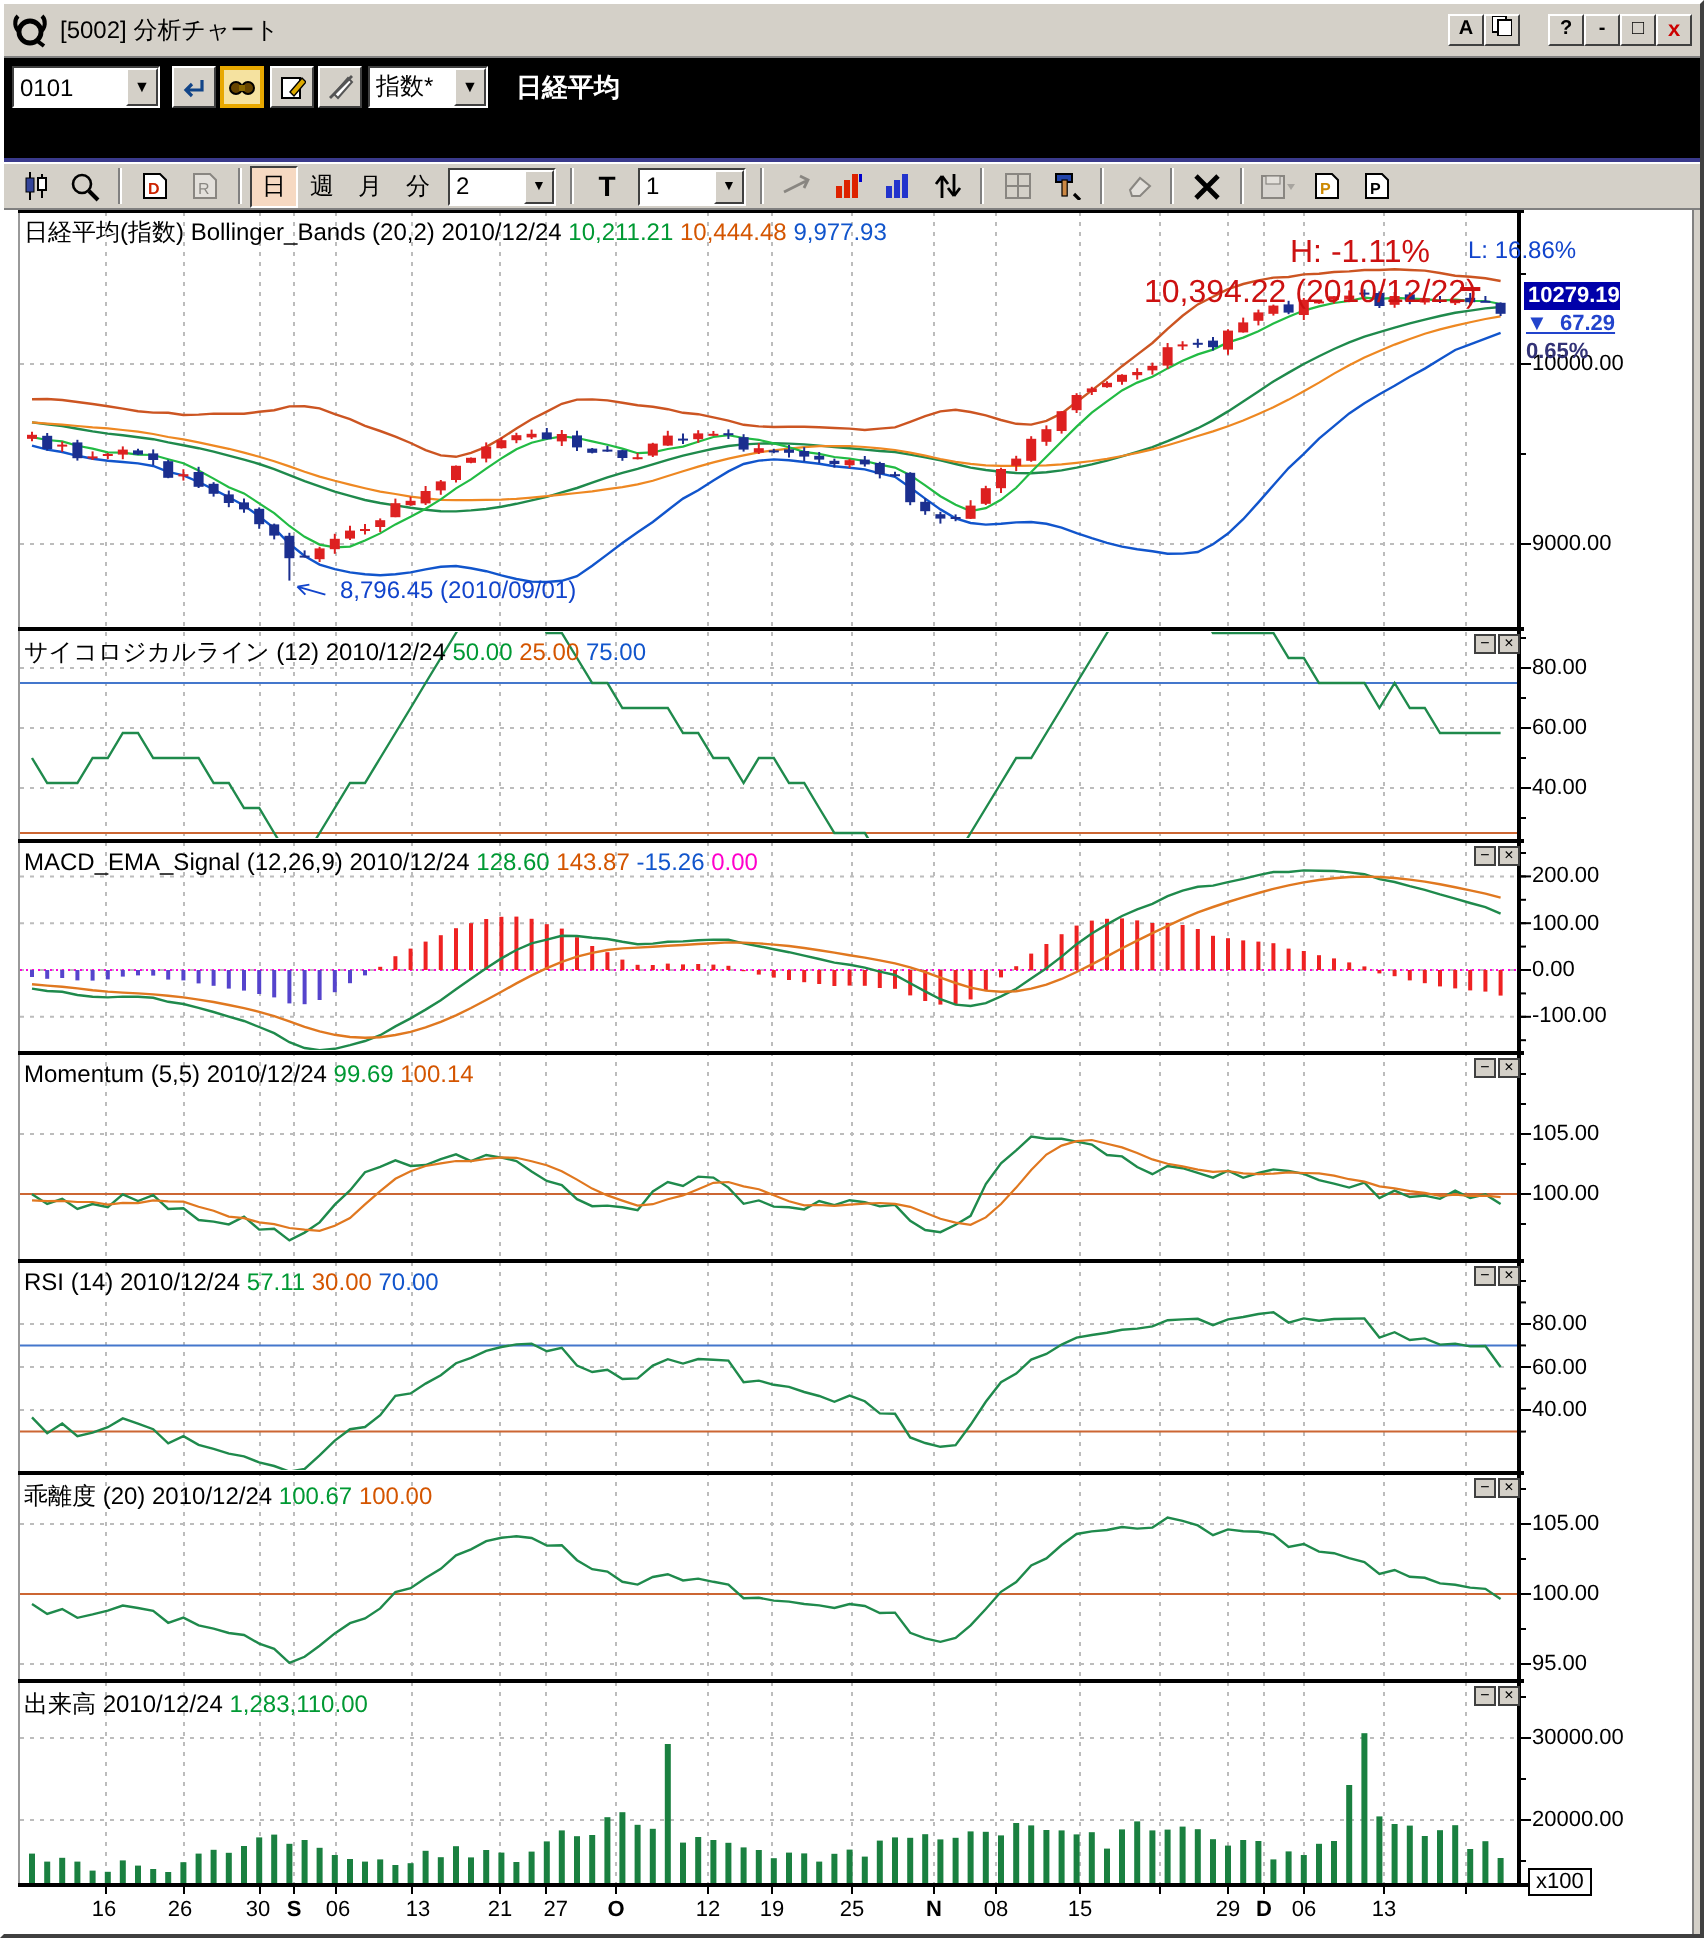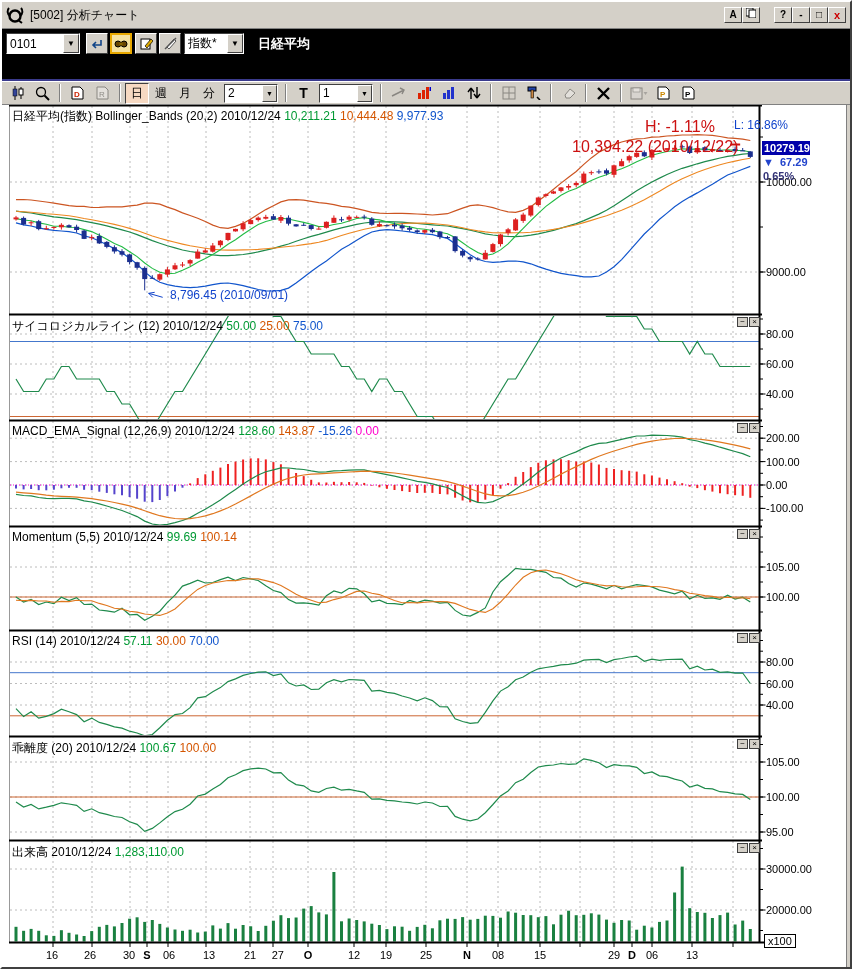--- a/index.html
+++ b/index.html
@@ -1040,21 +1040,21 @@
         <div class="ov phdr" style="left:10px;top:739px;"><span style="color:#000000">出来高 2010/12/24 </span><span style="color:#009933">1,283,110.00</span></div>
         <div class="ov ytick" style="left:764px;top:757.9987699876999px;">30000.00</div>
         <div class="ov ytick" style="left:764px;top:798.9991799917999px;">20000.00</div>
         <button class="pnbtn" style="left:735px;top:738px;">−</button>
         <button class="pnbtn" style="left:747px;top:738px;">×</button>
         <div class="ov annR" style="left:643px;top:13px;">H: -1.11%</div>
         <div class="ov annB" style="left:712px;top:13px;margin-left:20px;">L: 16.86%</div>
         <div class="ov annR" style="left:570px;top:33px;">10,394.22 (2010/12/22)</div>
         <div class="ov annB" style="left:168px;top:183px;">8,796.45 (2010/09/01)</div>
         <div class="ov ptag" style="left:760px;top:35.86889999999994px;width:48px;">10279.19</div>
-        <div class="ov pchg" style="left:761px;top:50.86889999999994px;">▼&nbsp;&nbsp;67.29</div>
+        <div class="ov pchg" style="left:761px;top:50.86889999999994px;text-decoration:underline;">▼&nbsp;&nbsp;67.29</div>
         <div class="ov ppct" style="left:761px;top:64.86889999999994px;">0.65%</div>
         <div class="ov xlab" style="left:39px;top:844px;">16</div>
         <div class="ov xlab" style="left:77px;top:844px;">26</div>
         <div class="ov xlab" style="left:116px;top:844px;">30</div>
         <div class="ov xlab b" style="left:134px;top:844px;">S</div>
         <div class="ov xlab" style="left:156px;top:844px;">06</div>
         <div class="ov xlab" style="left:196px;top:844px;">13</div>
         <div class="ov xlab" style="left:237px;top:844px;">21</div>
         <div class="ov xlab" style="left:260px;top:844px;text-align:right;">27</div>
         <div class="ov xlab b" style="left:295px;top:844px;">O</div>

